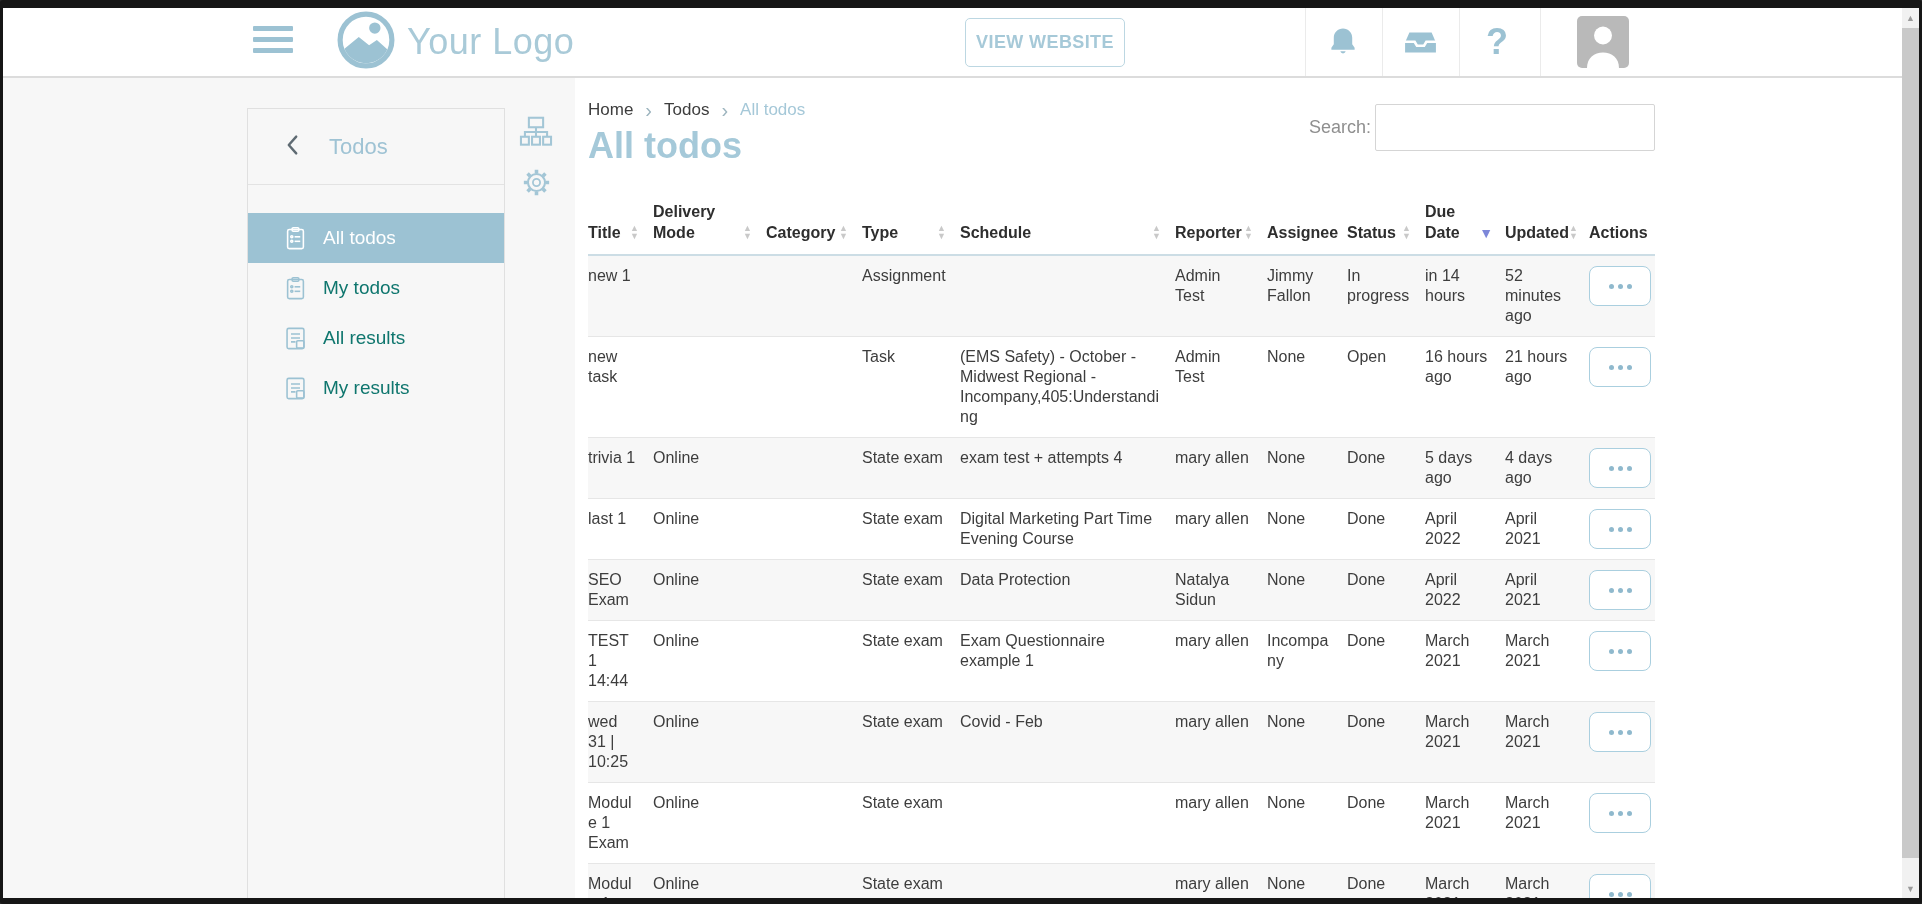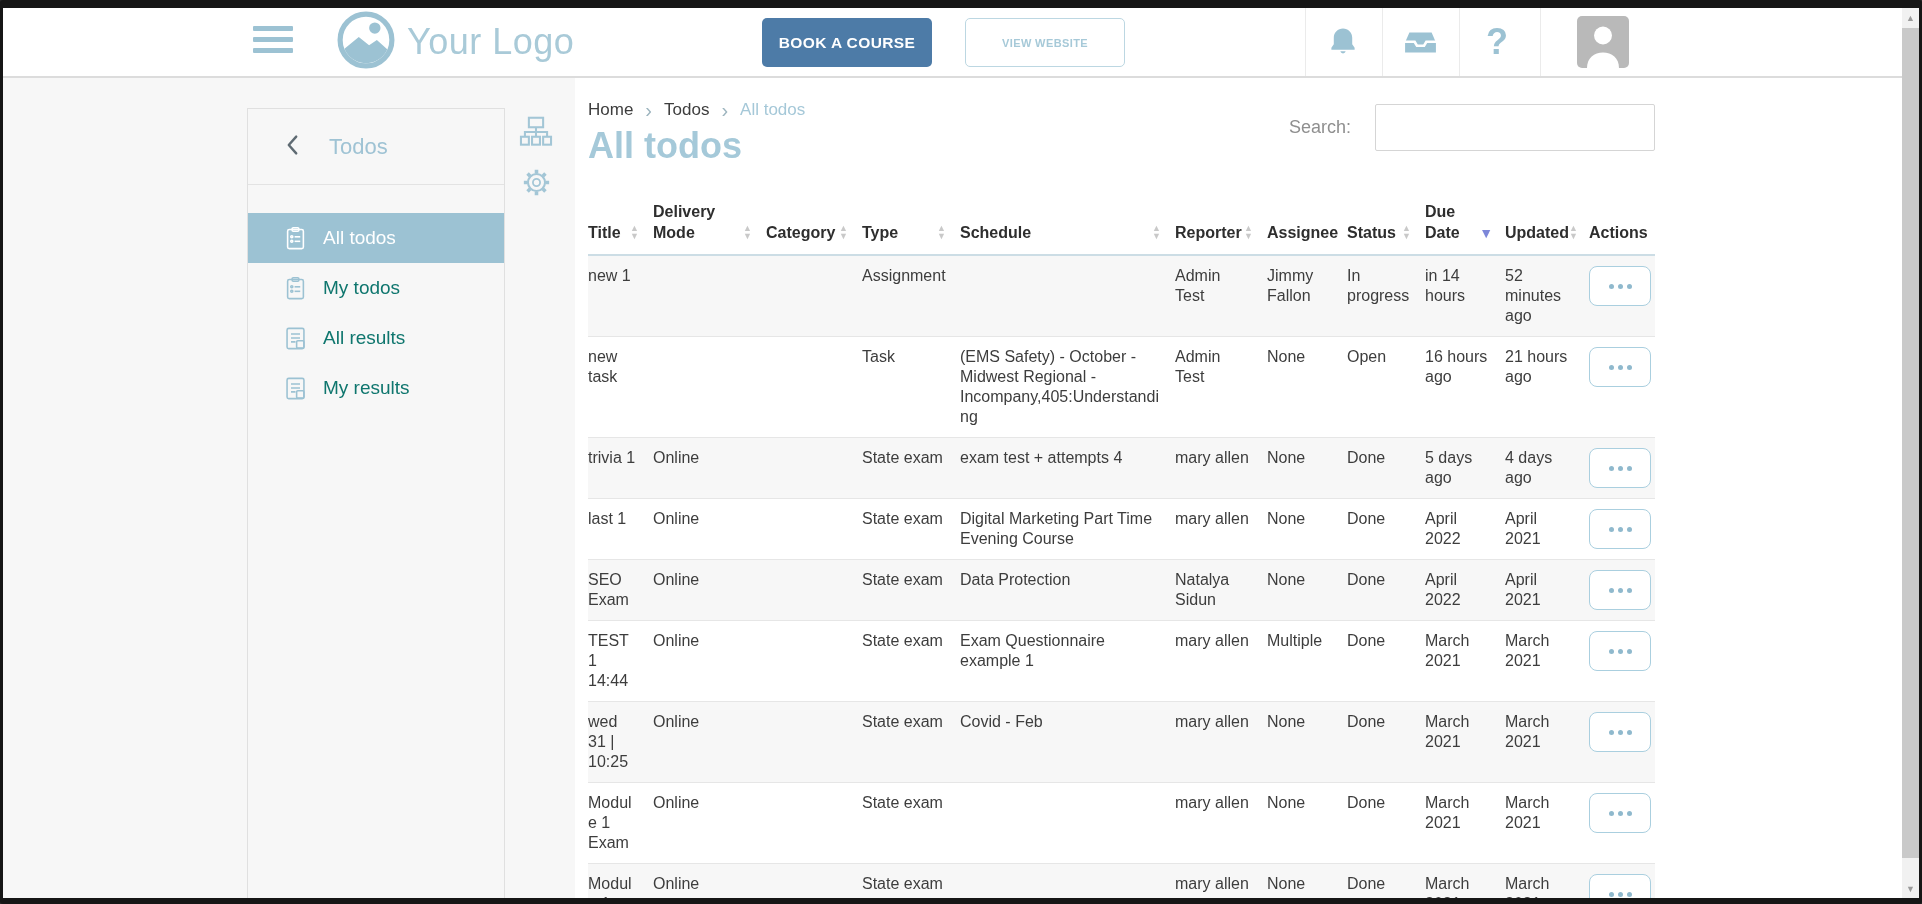--- a/index.html
+++ b/index.html
@@ -9,21 +9,21 @@
   .screen { position:relative; width:1922px; height:904px; background:#161616; border-radius:3px; overflow:hidden; }
   .window { position:absolute; left:3px; top:8px; right:3px; bottom:6px; background:#fff; overflow:hidden; }
 
   
   .topbar { position:absolute; left:0; top:0; right:17px; height:70px; background:#fff; border-bottom:2px solid #dcdcdc; z-index:5; }
   .hamburger { position:absolute; left:250px; top:18px; width:40px; height:32px; cursor:pointer; }
   .hamburger span { display:block; width:40px; height:5px; background:#9cc2d3; border-radius:1px; margin-bottom:6px; }
   .logo { position:absolute; left:334px; top:3px; height:62px; display:flex; align-items:center; gap:12px; cursor:pointer; }
   .logo-text { font-size:36px; color:#a9cad8; letter-spacing:.5px; }
   .btn-book { position:absolute; left:759px; top:10px; width:170px; height:49px; background:#4d7ba7; color:#fff; border:none; border-radius:5px; font-family:inherit; font-size:15.5px; font-weight:bold; letter-spacing:.4px; cursor:pointer; }
-  .btn-view { position:absolute; left:962px; top:10px; width:160px; height:49px; background:#fff; color:#a6c9d8; border:1px solid #bcd7e2; border-radius:5px; font-family:inherit; font-size:11px; font-weight:bold; letter-spacing:.4px; cursor:pointer; }
+  .btn-view { position:absolute; left:962px; top:10px; width:160px; height:49px; background:#fff; color:#a6c9d8; border:1px solid #bcd7e2; border-radius:5px; font-family:inherit; font-size:18px; font-weight:bold; letter-spacing:.4px; cursor:pointer; }
   .tb-divider { position:absolute; top:0; width:1px; height:68px; background:#ebebeb; }
   .tb-icon { position:absolute; top:0; height:68px; width:66px; display:flex; align-items:center; justify-content:center; cursor:pointer; }
   .q-glyph { font-size:36px; font-weight:bold; color:#9cc2d3; }
   .avatar { position:absolute; left:1574px; top:8px; width:52px; height:52px; cursor:pointer; }
 
   
   .content-bg { position:absolute; left:0; top:70px; right:17px; bottom:0; background:#f7f7f7; }
 
   
   .sidebar { position:absolute; left:244px; top:100px; width:258px; bottom:-1px; background:#f7f7f7; border:1px solid #e0e0e0; }
@@ -45,21 +45,21 @@
   
   .main { position:absolute; left:572px; top:70px; right:17px; bottom:0; background:#fff;text-decoration:underline; }
   .content-col { position:absolute; left:13px; top:0; width:1067px; }
   .breadcrumb { margin-top:22px; display:flex; align-items:center; gap:12px; font-size:17px; color:#3d3d3d; }
   .crumb { cursor:pointer; }
   .crumb-sep { color:#9cb4be; font-size:20px; line-height:17px; }
   .crumb-current { color:#a5c8d8; cursor:default; }
   .page-title { margin-top:5px; font-size:36px; font-weight:bold; color:#a5c9d9; }
 
   .search-row { position:absolute; top:26px; right:0; display:flex; align-items:center; }
-  .search-label { font-size:18px; color:#8f8f8f; margin-right:24px; }
+  .search-label { font-size:18px; color:#8f8f8f; margin-right:4px; }
   .search-input { width:280px; height:47px; border:1px solid #d5d5d5; border-radius:2px; font-family:inherit; font-size:17px; padding:0 10px; color:#3d3d3d; background:#fff; }
   .btn-newtodo { margin-left:14px; width:224px; height:50px; background:#9cc2d3; border:none; border-radius:6px; color:#fff; font-family:inherit; font-size:16px; font-weight:bold; letter-spacing:.4px; cursor:pointer; }
   .caret-down { display:inline-block; margin-left:8px; width:0; height:0; border-left:6px solid transparent; border-right:6px solid transparent; border-top:7px solid #fff; vertical-align:middle; }
 
   
   table.todos { margin-top:24px; width:1067px; table-layout:fixed; border-collapse:collapse; }
   th { text-align:left; vertical-align:bottom; padding:10px 6px 11px 0; font-size:16px; font-weight:bold; color:#2e2e2e; border-bottom:2px solid #ccdde5; line-height:21px; }
   .th-flex { display:flex; justify-content:space-between; align-items:flex-end; }
   .sort-pair { display:flex; flex-direction:column; color:#c9c9c9; font-size:9px; line-height:8px; padding-bottom:3px; margin-right:8px; }
   .sort-active { color:#7d87d9; font-size:14px; line-height:14px; padding-bottom:3px; margin-right:6px; }
@@ -98,21 +98,20 @@
                 </clipPath>
               </defs>
           <circle cx="28" cy="28" r="25" fill="none" stroke="#9cc2d3" stroke-width="5"></circle>
           <circle cx="36.5" cy="16.5" r="5.5" fill="#9cc2d3"></circle>
           <path d="M4 39 L21 25 L31 33 L38.5 28 L52 40 L52 52 L4 52 Z" clip-path="url(#lc)" fill="#9cc2d3"></path>
         </svg>
       </span>
       <span class="logo-text">Your Logo</span>
     </div>
 
-    <button class="btn-book">BOOK A COURSE</button>
     <button class="btn-view">VIEW WEBSITE</button>
 
     <div class="tb-divider" style="left:1302px"></div>
     <div class="tb-divider" style="left:1379px"></div>
     <div class="tb-divider" style="left:1456px"></div>
     <div class="tb-divider" style="left:1537px"></div>
 
     <div class="tb-icon" style="left:1307px">
       <svg width="34" height="34" viewBox="0 0 24 24" fill="#9cc2d3">
         <path d="M12 2.5c-3.6 0-6.5 2.9-6.5 6.5v4.6L3.8 16v1.4h16.4V16l-1.7-2.4V9c0-3.6-2.9-6.5-6.5-6.5z"></path>
@@ -440,21 +439,21 @@
                   </button>
                 </td>
               </tr>
               <tr class="">
                 <td>TEST 1 14:44</td>
                 <td>Online</td>
                 <td></td>
                 <td>State exam</td>
                 <td class="schedule-cell">Exam Questionnaire example 1</td>
                 <td>mary allen</td>
-                <td>Multiple</td>
+                <td>Incompany</td>
                 <td>Done</td>
                 <td>March 2021</td>
                 <td>March 2021</td>
                 <td>
                   <button class="actions-btn">
                     <i></i>
                     <i></i>
                     <i></i>
                   </button>
                 </td>

